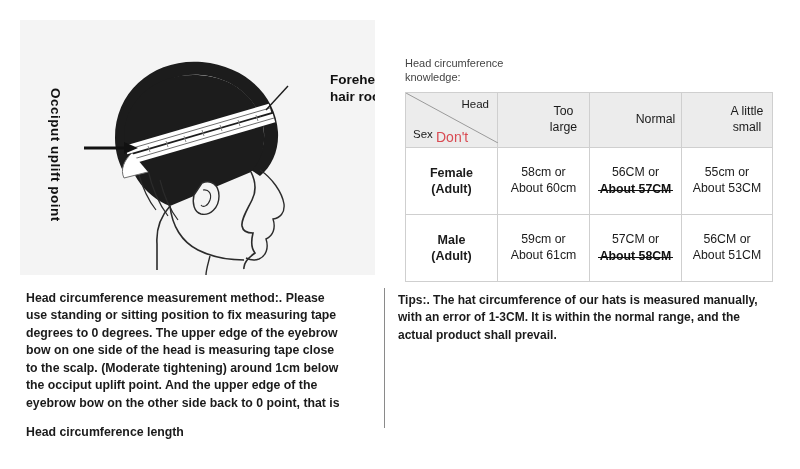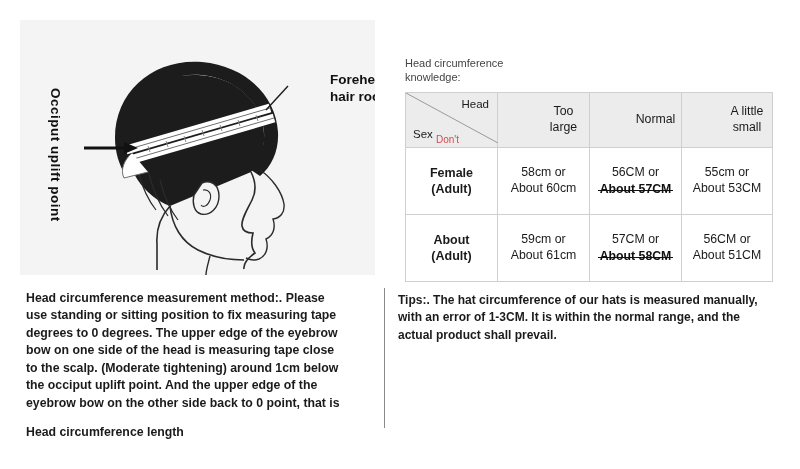--- a/index.html
+++ b/index.html
@@ -125,21 +125,21 @@
     position: absolute;
     left: 7px;
     bottom: 5px;
     font-size: 11.5px;
     color: #1b1b1b;
   }
   .corner .t-dont {
     position: absolute;
     left: 30px;
     bottom: 1px;
-    font-size: 10px;
+    font-size: 14px;
     color: #d94a52;
   }
   .hc-table td.rowhead {
     font-weight: bold;
     font-size: 12.5px;
   }
   .cell-sub {
     display: block;
   }
   .cell-strong {
@@ -293,21 +293,21 @@
           <span class="cell-strong"><span class="strike">About 57CM</span></span>
         </td>
         <td>
           <span class="cell-sub">55cm or</span>
           <span class="cell-sub">About 53CM</span>
         </td>
       </tr>
 
       <tr>
         <td class="rowhead">
-          <span>About</span><br>
+          <span>Male</span><br>
           <span>(Adult)</span>
         </td>
         <td>
           <span class="cell-sub">59cm or</span>
           <span class="cell-sub">About 61cm</span>
         </td>
         <td>
           <span class="cell-sub">57CM or</span>
           <span class="cell-strong"><span class="strike">About 58CM</span></span>
         </td>

